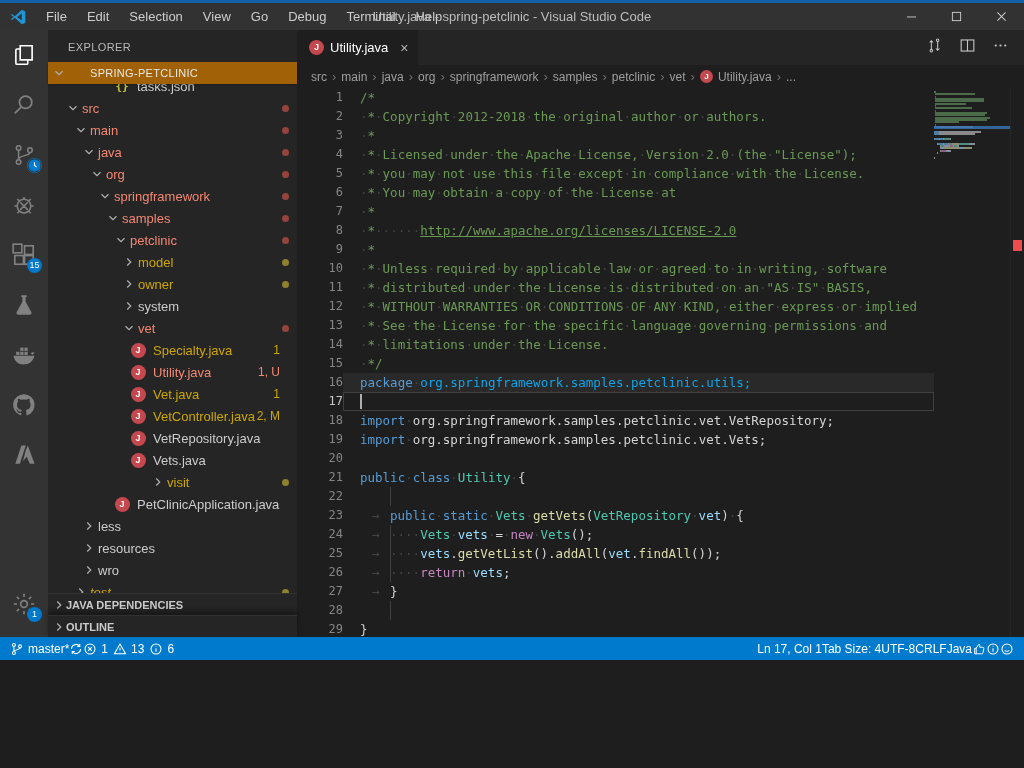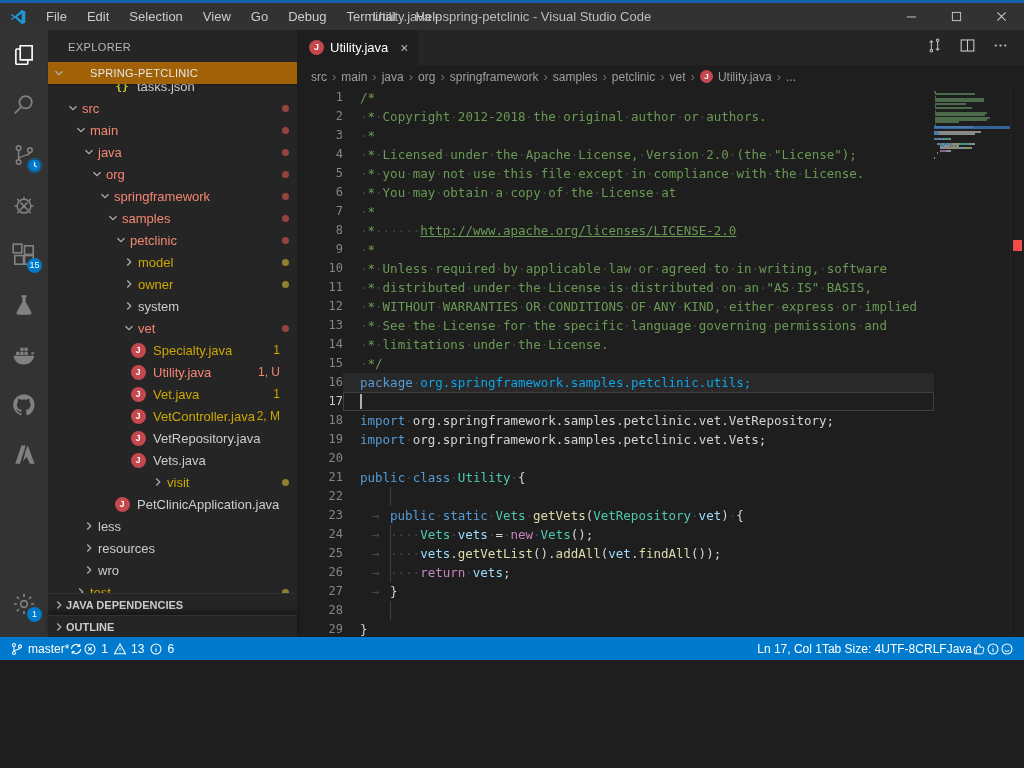--- a/index.html
+++ b/index.html
@@ -411,21 +411,21 @@
             <span class="label">resources</span>
           </div>
           <div class="trow c-default" style="padding-left: 34px;">
             <span class="chev">
               <svg viewBox="0 0 16 16" fill="none" stroke="currentColor" stroke-width="1.4">
                 <path d="M6 4l4 4-4 4"></path>
               </svg>
             </span>
             <span class="label">wro</span>
           </div>
-          <div class="trow c-warn" style="padding-left: 26px;">
+          <div class="trow c-warn" style="padding-left: 26px; font-style: italic;">
             <span class="chev">
               <svg viewBox="0 0 16 16" fill="none" stroke="currentColor" stroke-width="1.4">
                 <path d="M6 4l4 4-4 4"></path>
               </svg>
             </span>
             <span class="label">test</span>
             <span class="dot yellow"></span>
           </div>
           <div class="trow c-ignored" style="padding-left: 18px;">
             <span class="chev">

